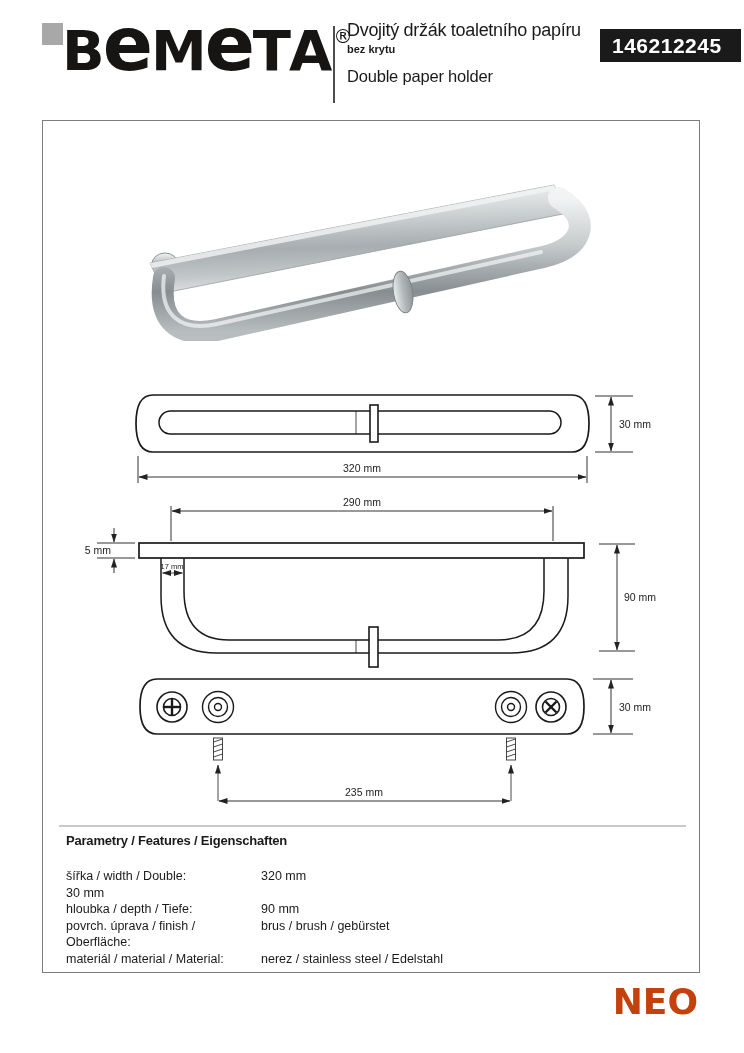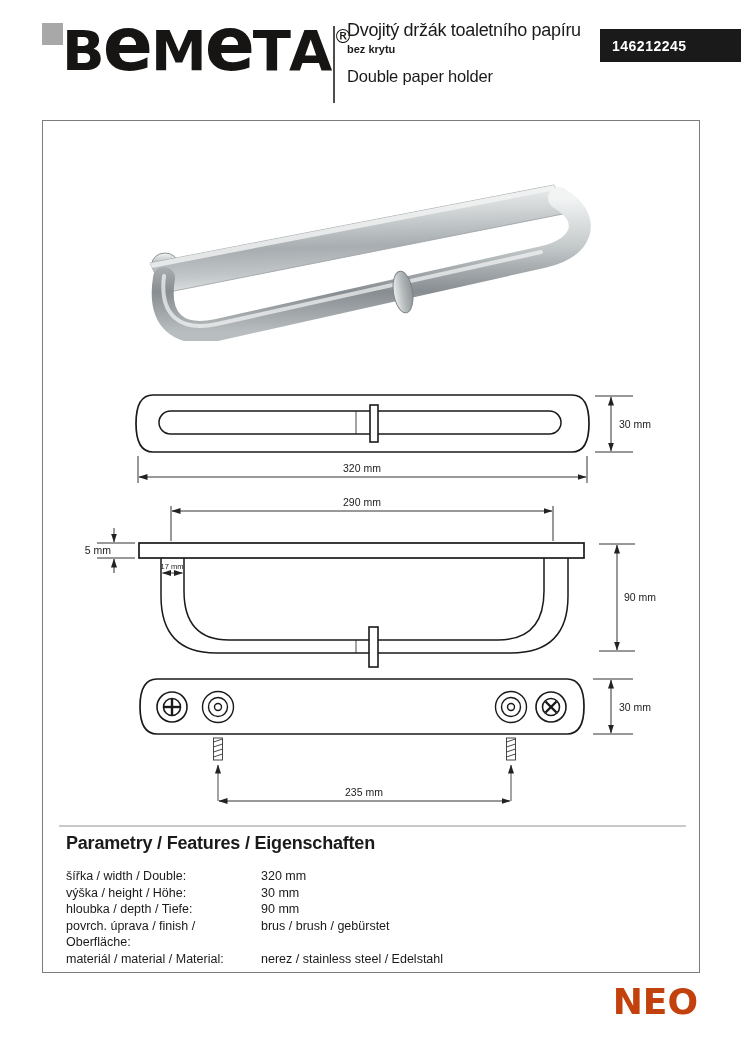--- a/index.html
+++ b/index.html
@@ -14,32 +14,32 @@
   .logo .cap{font-size:56px;}
   .logo .low{font-size:74px;}
   .logo .reg{font-size:19px;letter-spacing:0;position:relative;top:-27px;left:3px;font-weight:normal;}
   .hdr-divider{position:absolute;left:333px;top:26px;width:2px;height:77px;background:#4d4d4d;}
   .title-block{position:absolute;left:347px;top:21px;width:250px;}
   .t-cs{font-size:18px;font-weight:normal;letter-spacing:-0.3px;line-height:18px;}
   .t-sub{font-size:11px;font-weight:bold;line-height:13px;margin-top:4px;}
   .t-en{font-size:16.5px;font-weight:normal;letter-spacing:-0.2px;line-height:19px;margin-top:11px;}
   .t-de{font-size:16.5px;font-weight:bold;letter-spacing:-0.2px;line-height:19px;margin-top:4px;}
   .code-badge{position:absolute;left:600px;top:29px;width:141px;height:33px;background:#1a1a1a;
-      color:#ffffff;font-size:14px;font-weight:bold;display:flex;align-items:center;
+      color:#ffffff;font-size:21px;font-weight:bold;display:flex;align-items:center;
       padding-left:12px;box-sizing:border-box;letter-spacing:0.5px;}
   
   .frame{position:absolute;left:42px;top:120px;width:658px;height:853px;
       border:1.5px solid #7c7c7c;box-sizing:border-box;}
   .photo{position:absolute;left:100px;top:55px;width:450px;height:165px;}
   .drawings{position:absolute;left:0;top:0;width:658px;height:850px;}
   svg text{font-family:"Liberation Sans",sans-serif;fill:#222222;}
   .dim{font-size:10.5px;}
   .dim-sm{font-size:7.5px;}
   
-  .params-heading{position:absolute;left:23px;top:712px;font-size:18px;font-weight:bold;letter-spacing:-0.2px;}
+  .params-heading{position:absolute;left:23px;top:712px;font-size:13px;font-weight:bold;letter-spacing:-0.2px;}
   .params-table{position:absolute;left:23px;top:747px;font-size:12.5px;line-height:16.5px;}
   .p-row{display:flex;}
   .p-label{width:195px;}
   .p-value{}
   
   .series{position:absolute;right:46px;top:981px;font-size:36px;font-weight:bold;
       font-family:"DejaVu Sans",sans-serif;letter-spacing:0;color:#c2410c;}
 </style>
 </head>
 <body>
@@ -229,21 +229,20 @@
     <line x1="16" y1="705" x2="643" y2="705" stroke="#c9c9c9" stroke-width="2"></line>
   </svg>
 
   <div class="params-heading">Parametry / Features / Eigenschaften</div>
   <div class="params-table">
     <div class="p-row">
       <div class="p-label">šířka / width / Double:</div>
       <div class="p-value">320 mm</div>
     </div>
     <div class="p-row">
-      <div class="p-label">výška / height / Höhe:</div>
       <div class="p-value">30 mm</div>
     </div>
     <div class="p-row">
       <div class="p-label">hloubka / depth / Tiefe:</div>
       <div class="p-value">90 mm</div>
     </div>
     <div class="p-row">
       <div class="p-label">povrch. úprava / finish / Oberfläche:</div>
       <div class="p-value">brus / brush / gebürstet</div>
     </div>

